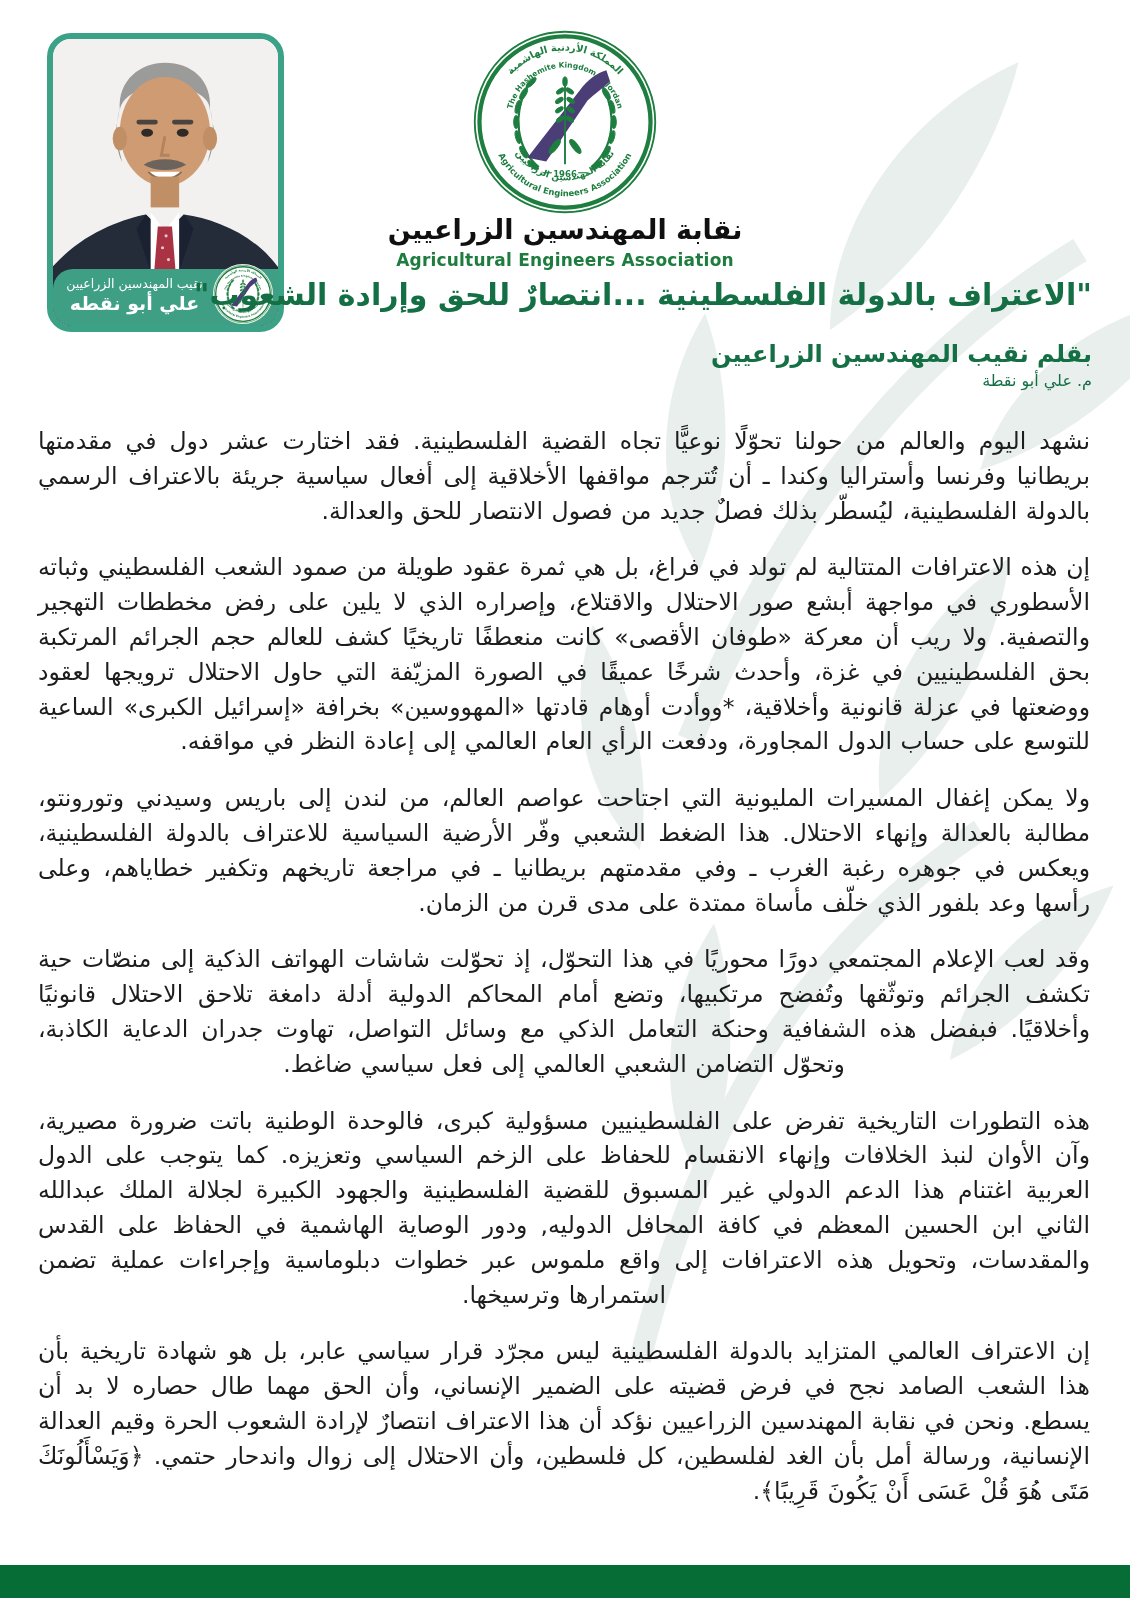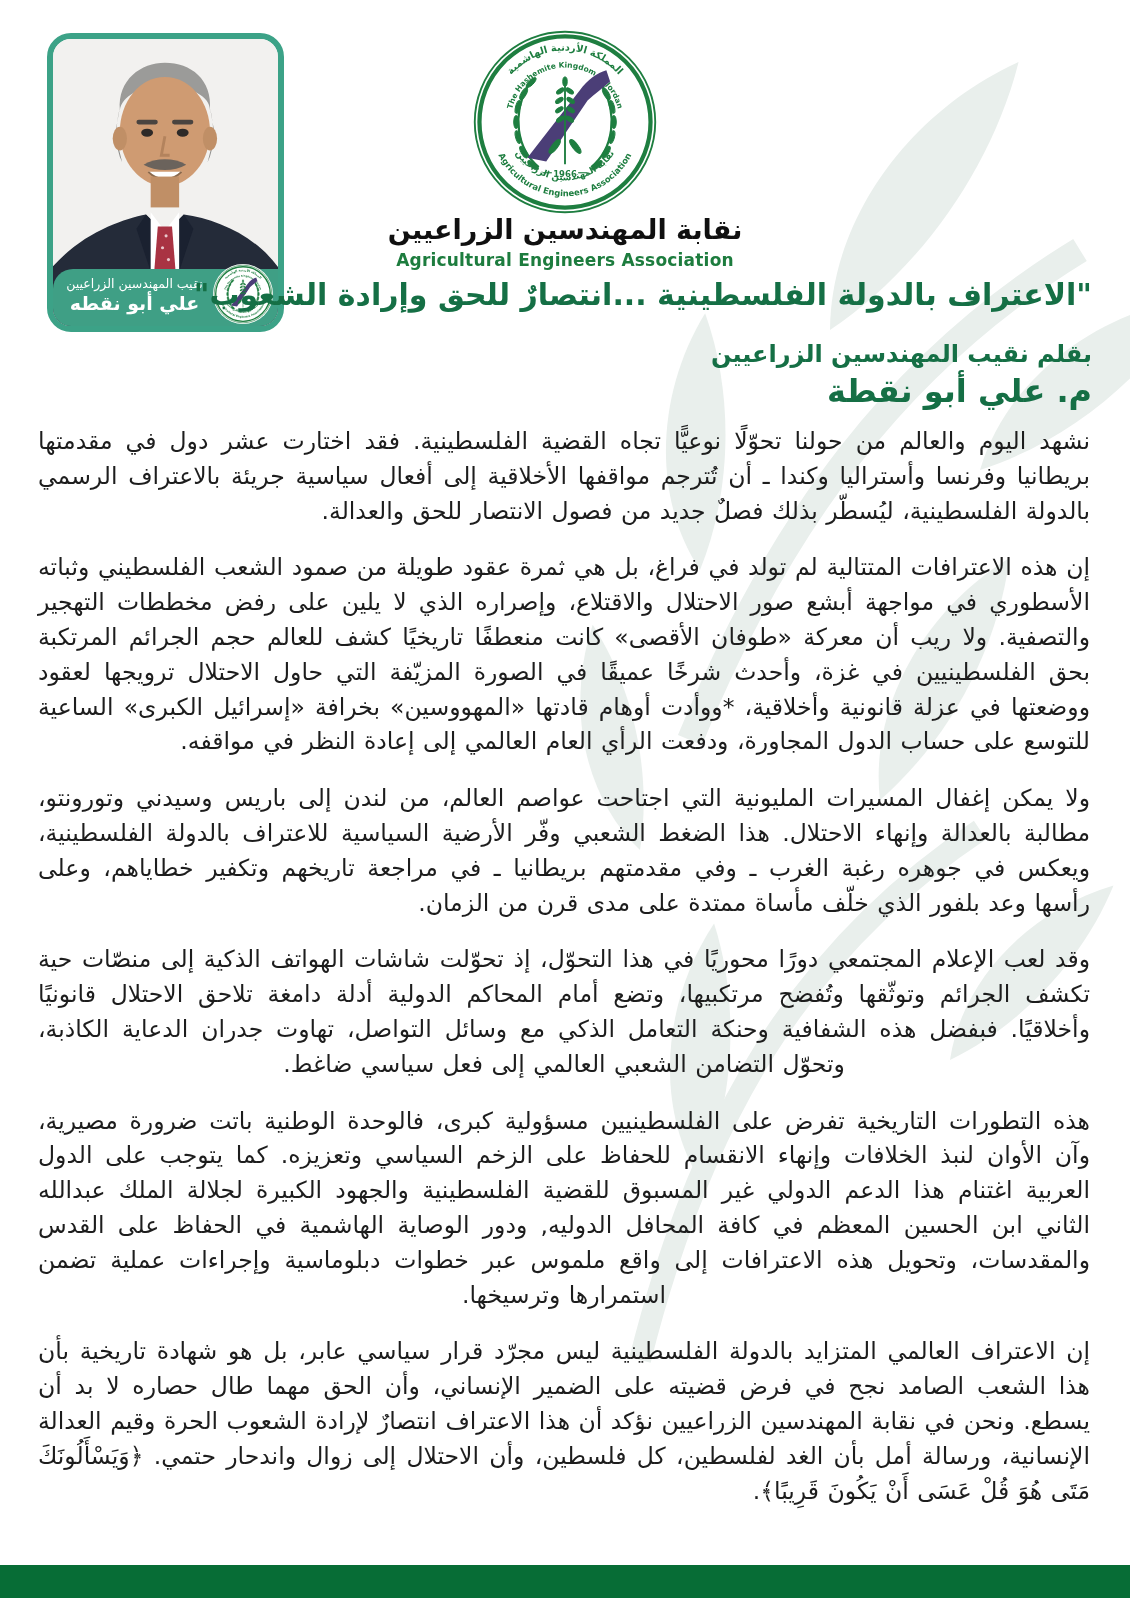--- a/index.html
+++ b/index.html
@@ -39,21 +39,21 @@
   .org-ar { font-size:27px; font-weight:700; color:#101010; direction:rtl; }
   .org-en { font-size:17px; font-weight:700; color:#1d7c3e; margin-top:5px; letter-spacing:0.2px; }
   
   .article-title {
     position:absolute; top:277px; right:38px; left:36px; z-index:2;
     direction:rtl; text-align:right; color:#156f45; font-size:30px; font-weight:700;
   }
   .byline { position:absolute; top:338px; right:38px; left:300px; z-index:2;
     direction:rtl; text-align:right; color:#156f45; }
   .byline-role { font-size:24px; font-weight:700; line-height:1.35; }
-  .byline-name { font-size:32px; font-weight:700; line-height:1.35; }
+  .byline-name { font-size:16px; font-weight:400; line-height:1.35; }
   
   .article-body {
     position:absolute; top:424px; right:40px; left:38px; z-index:2; direction:rtl;
   }
   .body-p {
     font-size:23.5px; line-height:34.8px; font-weight:400; color:#1d1d1d;
     text-align:justify; text-align-last:right; margin-bottom:22px;
     word-spacing:1px;
   }
   .body-p.center-last { text-align-last:center; }

